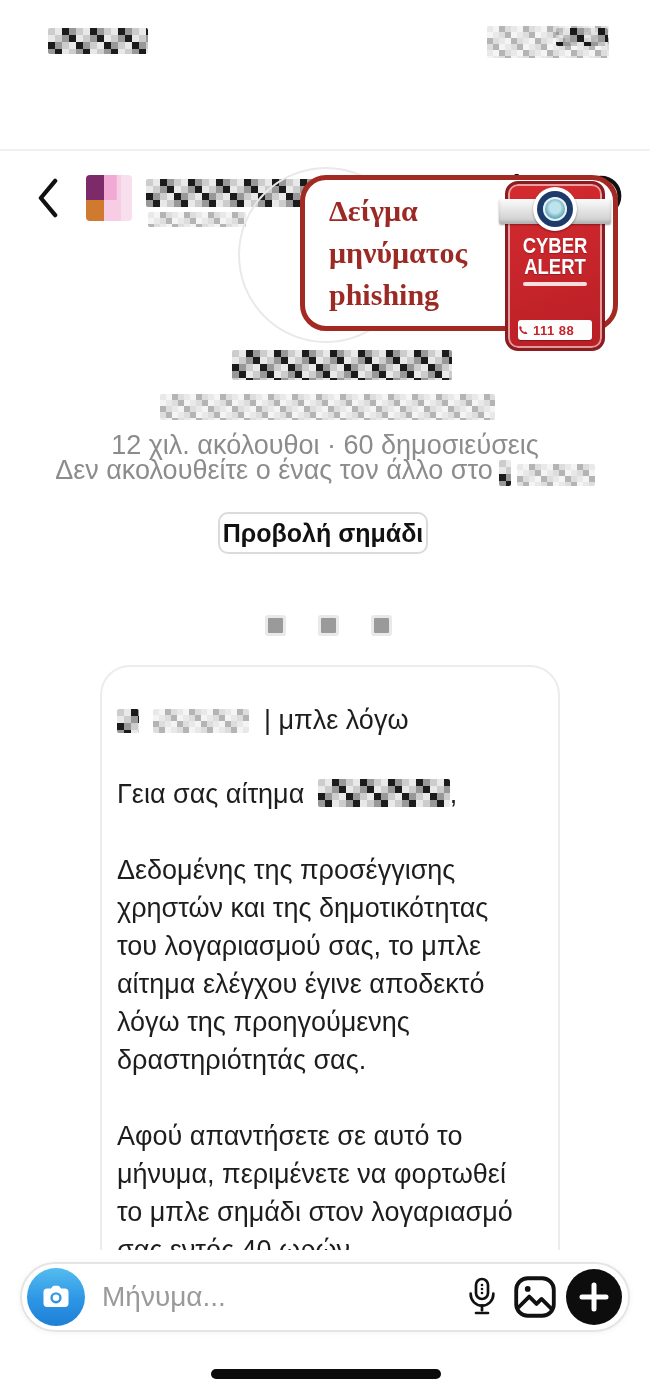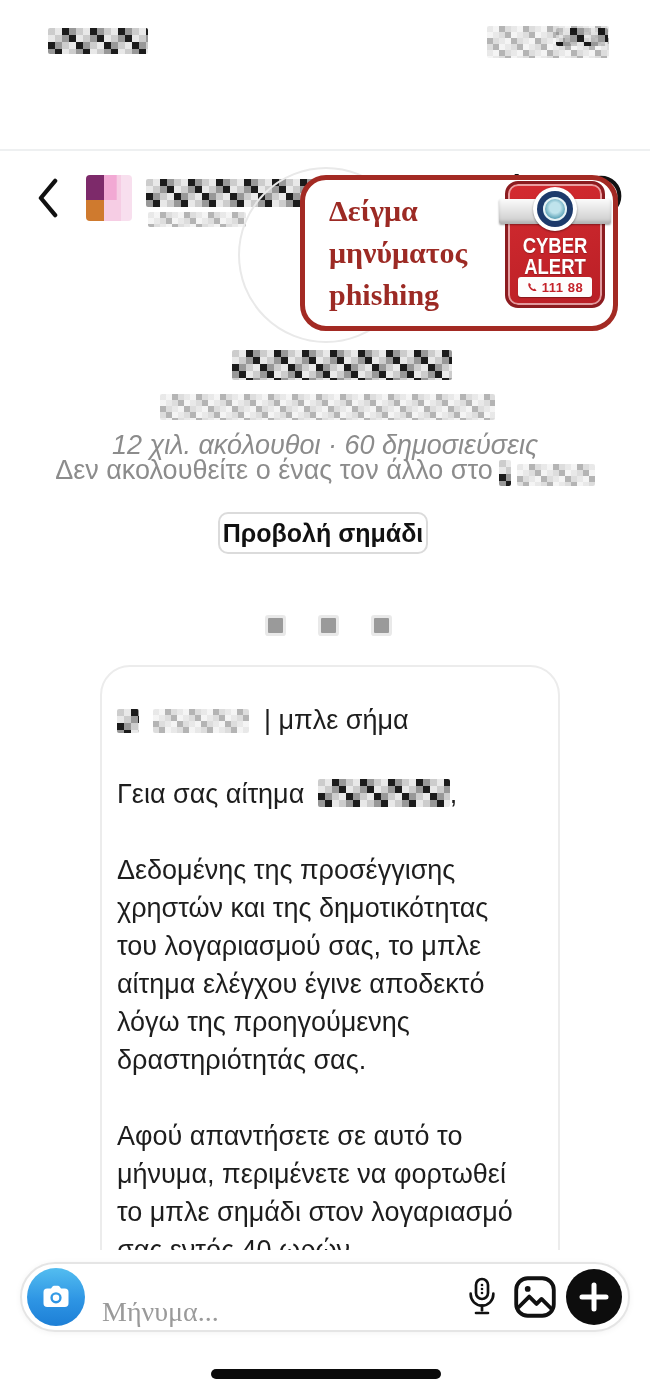--- a/index.html
+++ b/index.html
@@ -42,21 +42,21 @@
   .sticker{
     left:300px;top:175px;width:318px;height:156px;background:#fff;
     border:5px solid #a32a23;border-radius:26px;box-sizing:border-box;
   }
   .sticker-text{
     position:absolute;left:24px;top:50%;transform:translateY(-50%);
     font-family:"Liberation Serif","DejaVu Serif",serif;font-weight:bold;
     font-size:30px;line-height:42px;color:#9c2a24;white-space:pre-line;
   }
   .cyber-badge{
-    position:absolute;right:8px;top:1px;width:100px;height:127px;
+    position:absolute;right:8px;top:1px;width:100px;height:170px;
     background:linear-gradient(160deg,#d42b30,#b91f26);
     border:3px solid #8c1c20;border-radius:13px;box-sizing:border-box;
     box-shadow:inset 0 0 0 2px rgba(255,255,255,.55);
   }
   .ribbon{
     position:absolute;left:-9px;right:-9px;top:15px;height:25px;
     background:linear-gradient(#fbfbfb,#c9c9c9);
     box-shadow:0 1px 2px rgba(0,0,0,.35), inset 0 -3px 3px rgba(0,0,0,.12);
     border-radius:2px;
   }
@@ -80,27 +80,27 @@
     font-weight:bold;font-size:22px;line-height:21px;letter-spacing:0;
     transform:scaleX(.84);white-space:pre-line;text-shadow:0 1px 1px rgba(0,0,0,.25);
   }
   .cyber-subline{
     position:absolute;left:50%;top:98px;transform:translateX(-50%);
     width:64px;height:4px;background:rgba(255,255,255,.85);border-radius:2px;
   }
   .phone-pill{
     position:absolute;left:50%;bottom:8px;transform:translateX(-50%);
     width:74px;height:20px;background:#fdfdfd;border-radius:3px;
-    display:flex;align-items:center;justify-content:center;gap:4px;
+    display:flex;align-items:center;gap:4px;
     box-shadow:0 1px 1px rgba(0,0,0,.3);
   }
   .phone-num{font-size:13px;font-weight:bold;color:#c4232b;letter-spacing:.5px;}
 
   
-  .stats-line{left:0;top:430px;width:650px;text-align:center;font-size:27px;color:#8c8c8c;font-style:italic;}
+  .stats-line{left:0;top:430px;width:650px;text-align:center;font-size:27px;color:#8c8c8c;}
   .rel-line{left:0;top:455px;width:650px;display:flex;justify-content:center;align-items:flex-end;
     font-size:27px;color:#8c8c8c;gap:6px;}
   .view-profile-btn{
     left:218px;top:512px;width:210px;height:42px;background:#fff;
     border:2px solid #dbdbdb;border-radius:10px;box-sizing:border-box;
     display:flex;align-items:center;justify-content:center;
     font-size:25px;font-weight:bold;color:#111;cursor:pointer;
   }
 
   
@@ -122,22 +122,22 @@
     left:20px;top:1262px;width:610px;height:70px;background:#fff;
     border:2px solid #e5e5e5;border-radius:36px;box-sizing:border-box;
     box-shadow:0 1px 6px rgba(0,0,0,.05);
   }
   .cam-btn{
     position:absolute;left:5px;top:4px;width:58px;height:58px;border-radius:50%;
     background:linear-gradient(180deg,#53bdf0 0%,#2e95e4 55%,#1d7fd6 100%);
     display:flex;align-items:center;justify-content:center;cursor:pointer;
   }
   .msg-input{
-    position:absolute;left:78px;top:20px;width:330px;height:54px;border:none;outline:none;
-    background:transparent;font-family:Liberation Serif, serif;
+    position:absolute;left:78px;top:5px;width:330px;height:54px;border:none;outline:none;
+    background:transparent;font-family:Liberation Sans, sans-serif;
     font-size:28px;color:#b91c1c;
   }
   .msg-input::placeholder{color:#9a9a9a;}
   .comp-icon{position:absolute;top:0;height:66px;display:flex;align-items:center;justify-content:center;cursor:pointer;}
   .mic-icon{left:438px;width:44px;}
   .gallery-icon{left:488px;width:50px;}
   .plus-btn{left:542px;width:60px;}
   .home-indicator{left:211px;top:1369px;width:230px;height:10px;border-radius:6px;background:#0b0b0b;}
 </style>
 </head>
@@ -219,21 +219,21 @@
 <div class="abs" style="left:268px;top:618px;width:125px;height:16px;display:flex;gap:38px;">
   <div class="ts-sq"></div>
     <div class="ts-sq"></div>
     <div class="ts-sq"></div>
 </div>
 
 <div class="abs bubble">
   <div class="row">
     <span class="pix pix-dark pix-inline" style="width:22px;height:24px;"></span>
     <span class="pix pix-light pix-inline" style="width:96px;height:24px;margin:0 8px 0 6px;"></span>
-    <span>| μπλε σήμα</span>
+    <span>| μπλε λόγω</span>
   </div>
   <div class="row greeting">
     <span>Γεια σας αίτημα</span>
     <span class="pix pix-dark pix-inline" style="width:132px;height:28px;margin-left:6px;"></span><span>,</span>
   </div>
   <div class="para">Δεδομένης της προσέγγισης
 χρηστών και της δημοτικότητας
 του λογαριασμού σας, το μπλε
 αίτημα ελέγχου έγινε αποδεκτό
 λόγω της προηγούμενης

